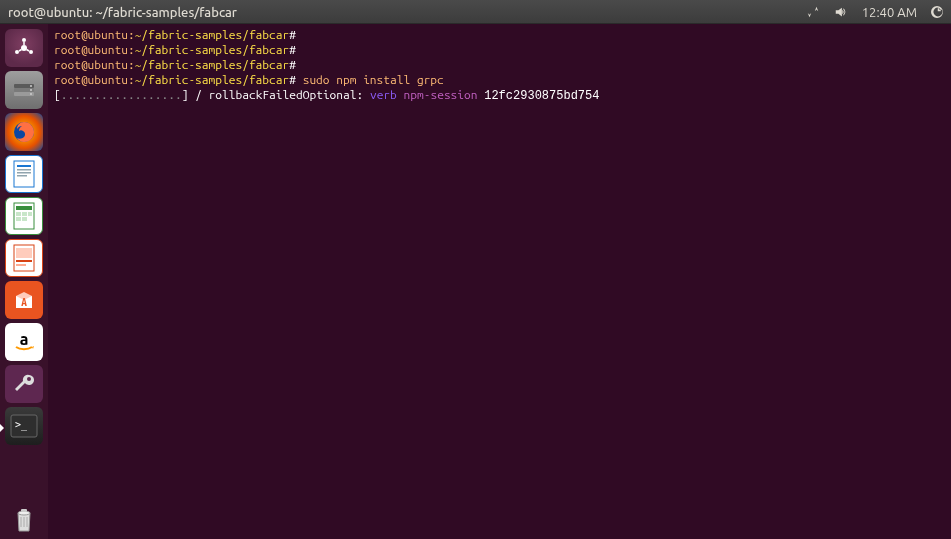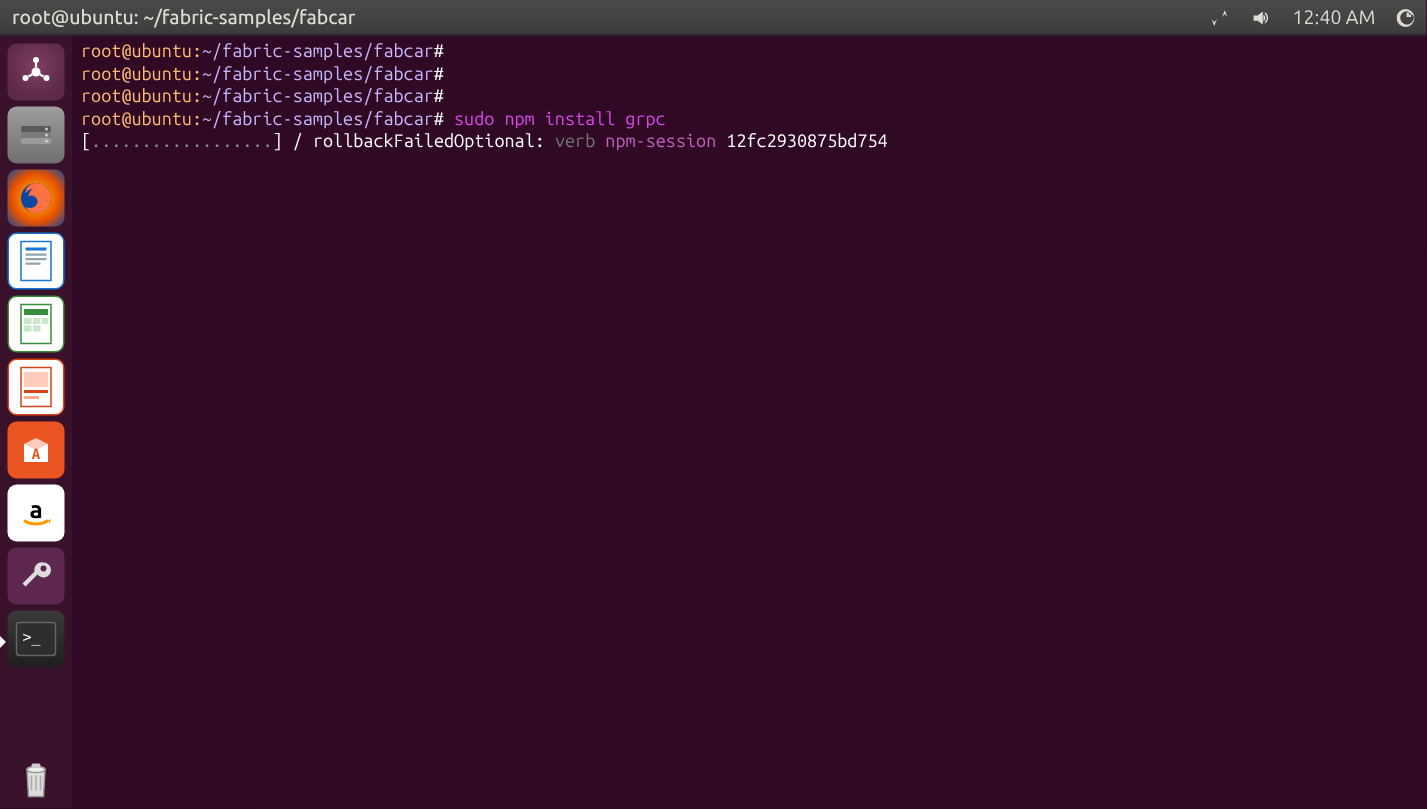--- a/index.html
+++ b/index.html
@@ -69,26 +69,26 @@
       bottom: 0;
       background: #300a24;
       padding: 3px 6px;
       font-size: 12px;
       line-height: 1.25;
       color: #ffffff;
       white-space: pre;
       overflow: hidden;
     }
     .prompt-user { color: #fdba74; }
-    .prompt-path { color: #c4b5fd; }
-    .cmd { color: #d946ef; }
+    .prompt-path { color: #fde047; }
+    .cmd { color: #fdba74; }
     .dots { color: #888; }
-    .verb-word { color: #737373; }
+    .verb-word { color: #8b5cf6; }
     .session { color: #c060c0; margin-top: 16px; }
-    .hash { color: #ffffff; }
+    .hash { color: #ffffff; font-family: Liberation Mono, monospace; }
     
     .tile { width: 38px; height: 38px; border-radius: 6px; display:flex; align-items:center; justify-content:center; }
     .dash { background: radial-gradient(circle at 50% 40%, #7a3b5e 10%, #5e2a4a 70%); }
     .files { background: linear-gradient(#9e9e9e, #6f6f6f); }
     .firefox { background: radial-gradient(circle,#ffb300 10%,#e65100 60%,#0d47a1 100%); }
     .writer { background:#fff; border:1px solid #1976d2; }
     .calc { background:#fff; border:1px solid #388e3c; }
     .impress { background:#fff; border:1px solid #d84315; }
     .software { background:#e95420; }
     .amazon { background:#fff; }

